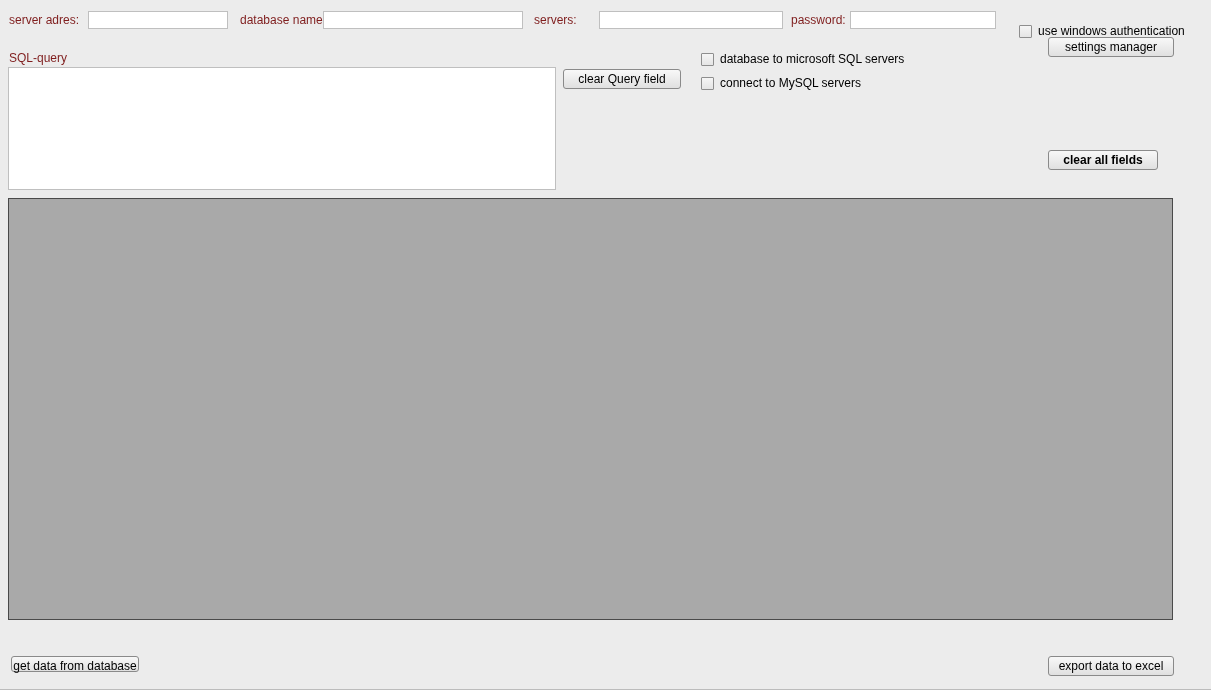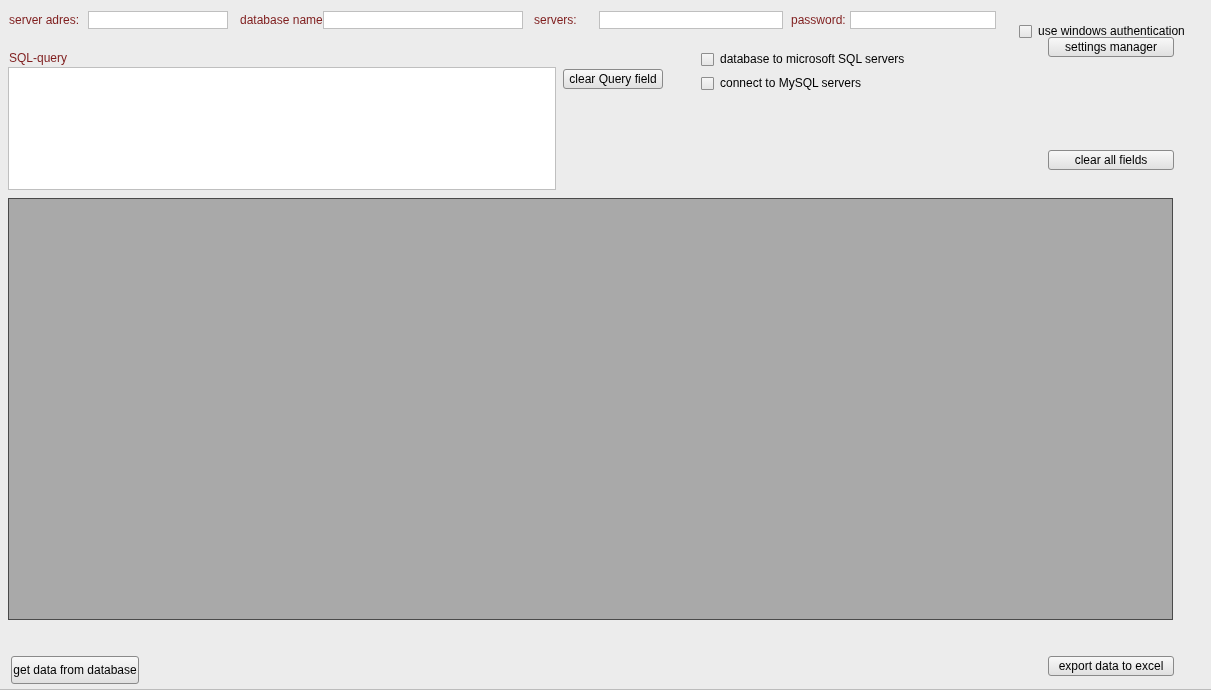--- a/index.html
+++ b/index.html
@@ -94,35 +94,35 @@
 <input type="password" style="position: absolute; left: 850px; top: 11px; width: 146px;" value="">
 
 <div class="checkbox-wrap" style="left:1019px; top:24px;">
   <span class="checkbox-box"></span>
   <span>use windows authentication</span>
 </div>
 
 <span class="label" style="left:9px; top:51px;">SQL-query</span>
 <textarea style="position: absolute; left: 8px; top: 67px; width: 548px; height: 123px;"></textarea>
 
-<button class="btn" style="position:absolute; left:563px; top:69px; width:100px; height:20px;">clear Query field</button>
+<button class="btn" style="position:absolute; left:563px; top:69px; width:118px; height:20px;">clear Query field</button>
 
 <div class="checkbox-wrap" style="left:701px; top:52px;">
   <span class="checkbox-box"></span>
   <span>database to microsoft SQL servers</span>
 </div>
 
 <div class="checkbox-wrap" style="left:701px; top:76px;">
   <span class="checkbox-box"></span>
   <span>connect to MySQL servers</span>
 </div>
 
 <button class="btn" style="position:absolute; left:1048px; top:37px; width:126px; height:20px;">settings manager</button>
 
-<button class="btn" style="position:absolute; left:1048px; top:150px; width:126px; height:20px;">clear all fields</button>
+<button class="btn" style="position:absolute; left:1048px; top:150px; width:110px; height:20px;font-weight:bold;">clear all fields</button>
 
 <div class="data-grid" style="left:8px; top:198px; width:1165px; height:422px;"></div>
 
-<button class="btn" style="position:absolute; left:11px; top:656px; width:128px; height:28px;">get data from database</button>
+<button class="btn" style="position:absolute; left:11px; top:656px; width:128px; height:16px;">get data from database</button>
 
 <button class="btn" style="position:absolute; left:1048px; top:656px; width:126px; height:20px;">export data to excel</button>
 
 <div class="bottom-bar"></div>
 
 </body></html>

